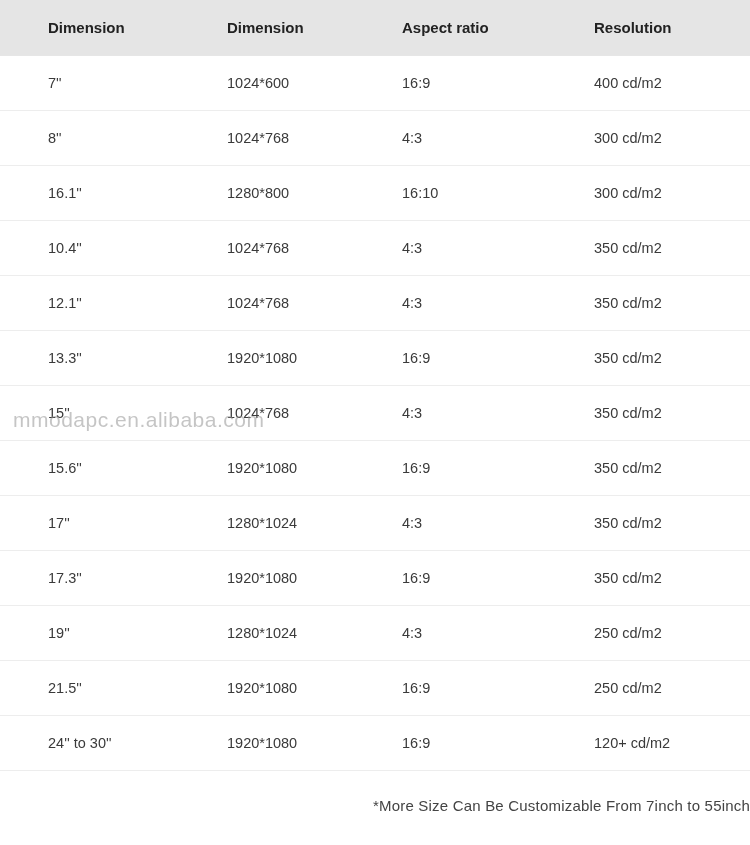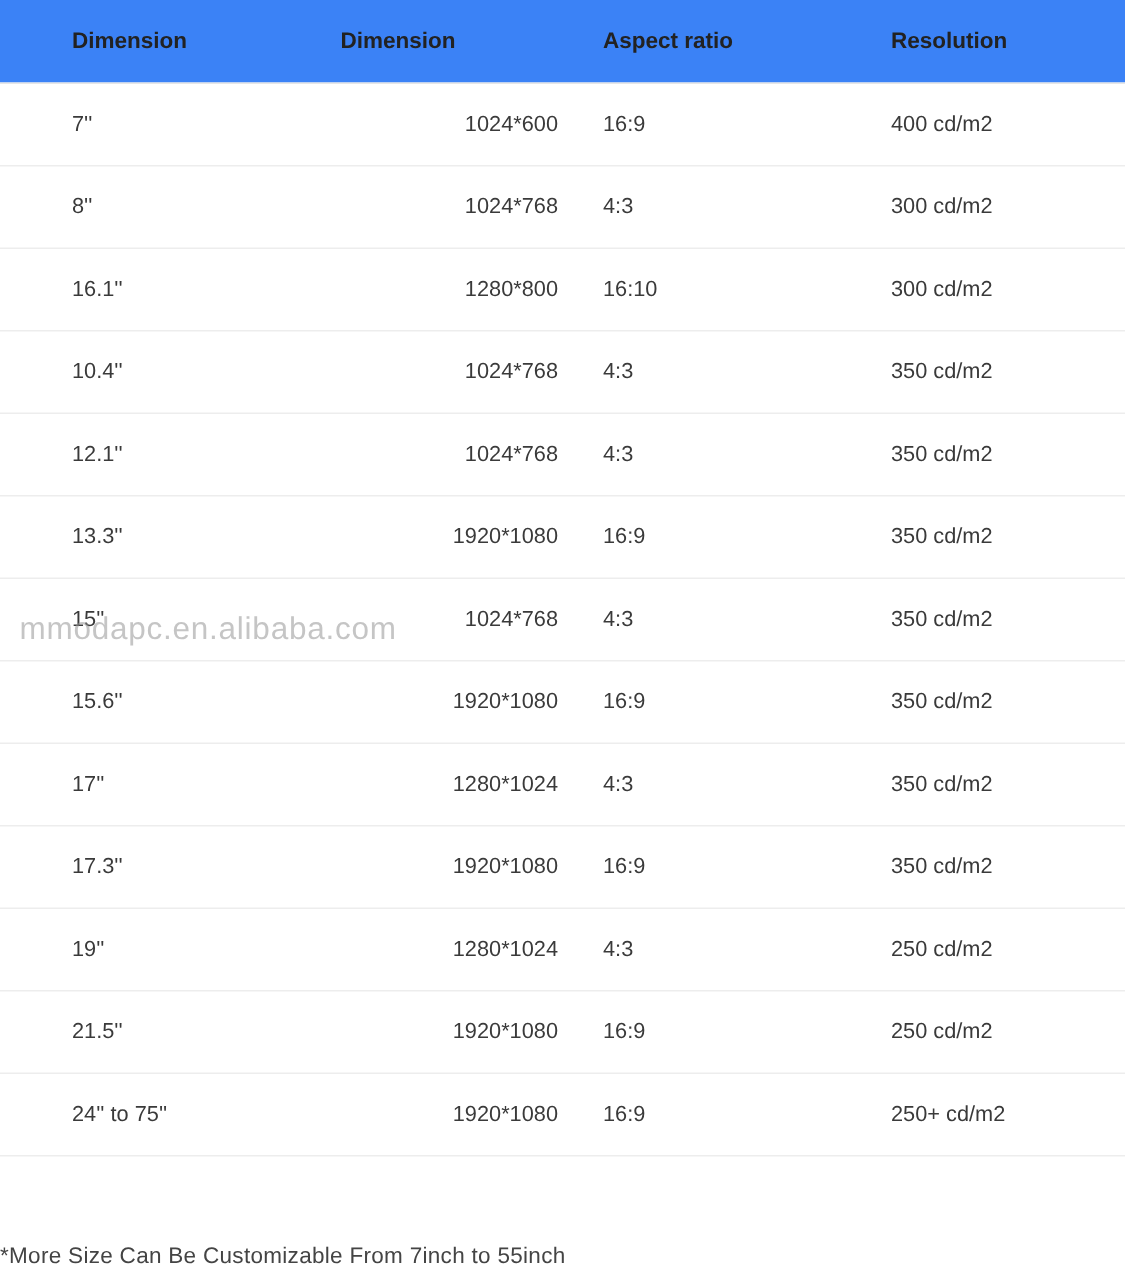--- a/index.html
+++ b/index.html
@@ -19,21 +19,21 @@
     width: 750px;
     height: 845px;
     box-sizing: border-box;
   }
   table.spec-table {
     width: 750px;
     border-collapse: collapse;
     table-layout: fixed;
   }
   table.spec-table thead tr {
-    background: #3b82f6;
+    background: #e5e5e5;
   }
   table.spec-table th {
     text-align: left;
     font-size: 15px;
     font-weight: bold;
     color: #222222;
     padding: 0 0 0 48px;
     height: 55px;
     border-bottom: 1px solid #e6e6e6;
     vertical-align: middle;
@@ -42,30 +42,29 @@
   table.spec-table td {
     font-size: 14.5px;
     color: #3a3a3a;
     height: 55px;
     border-bottom: 1px solid #ededed;
     vertical-align: middle;
     box-sizing: border-box;
     padding: 0;
   }
   .c1 { width: 186px; padding-left: 48px !important; }
-  .c2 { width: 186px; padding-left: 41px !important; text-align: right; }
+  .c2 { width: 186px; padding-left: 41px !important; }
   .c3 { width: 196px; padding-left: 30px !important; }
   .c4 { width: 182px; padding-left: 26px !important; }
   .footnote {
-    text-align: left;
+    text-align: right;
     font-size: 15px;
     color: #444444;
     padding-top: 26px;
     letter-spacing: .2px;
-    margin-top: 32px;
   }
   .watermark {
     position: absolute;
     left: 13px;
     right: 0;
     top: 408px;
     text-align: left;
     font-size: 21px;
     color: rgba(150,150,150,0.55);
     letter-spacing: .5px;
@@ -154,24 +153,24 @@
         <td class="c3">4:3</td>
         <td class="c4">250 cd/m2</td>
       </tr>
       <tr>
         <td class="c1">21.5''</td>
         <td class="c2">1920*1080</td>
         <td class="c3">16:9</td>
         <td class="c4">250 cd/m2</td>
       </tr>
       <tr>
-        <td class="c1">24'' to 75''</td>
+        <td class="c1">24'' to 30''</td>
         <td class="c2">1920*1080</td>
         <td class="c3">16:9</td>
-        <td class="c4">250+ cd/m2</td>
+        <td class="c4">120+ cd/m2</td>
       </tr>
     </tbody>
   </table>
 
   <div class="footnote">*More Size Can Be Customizable From 7inch to 55inch</div>
 
   <div class="watermark">mmodapc.en.alibaba.com</div>
 </div>
 
 </body></html>

